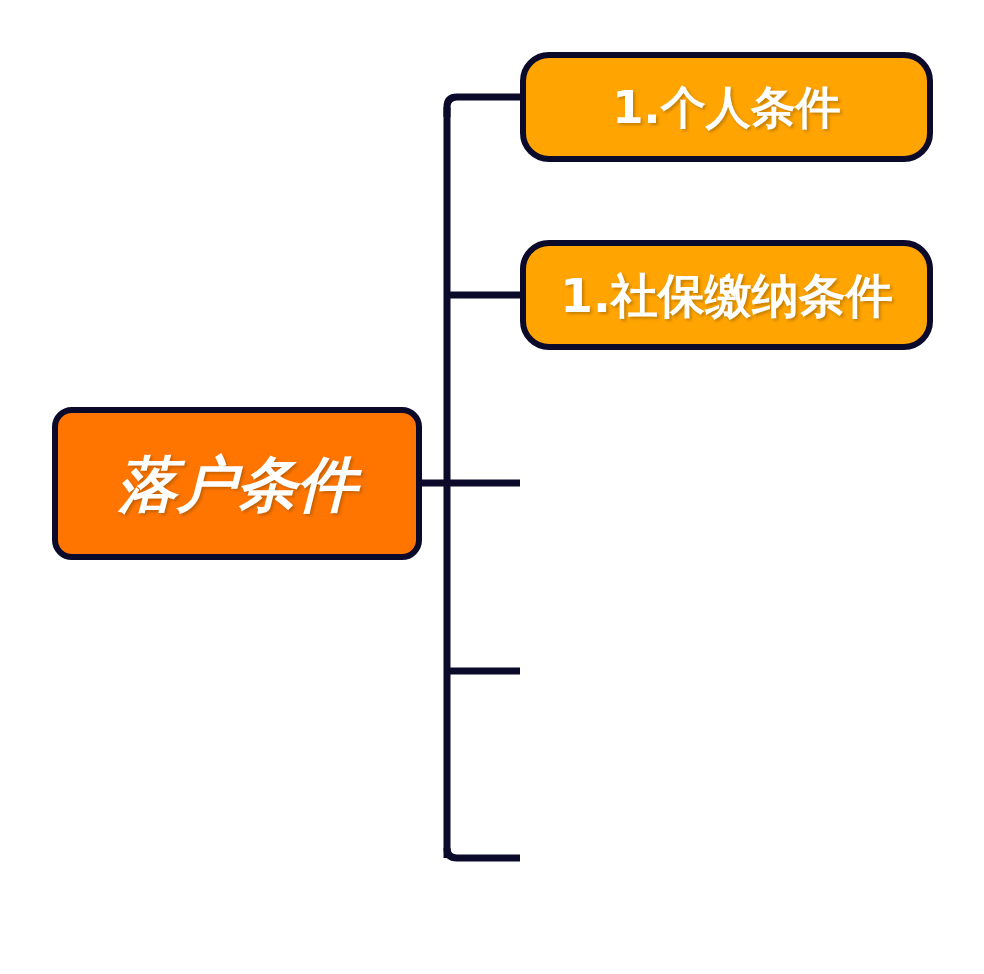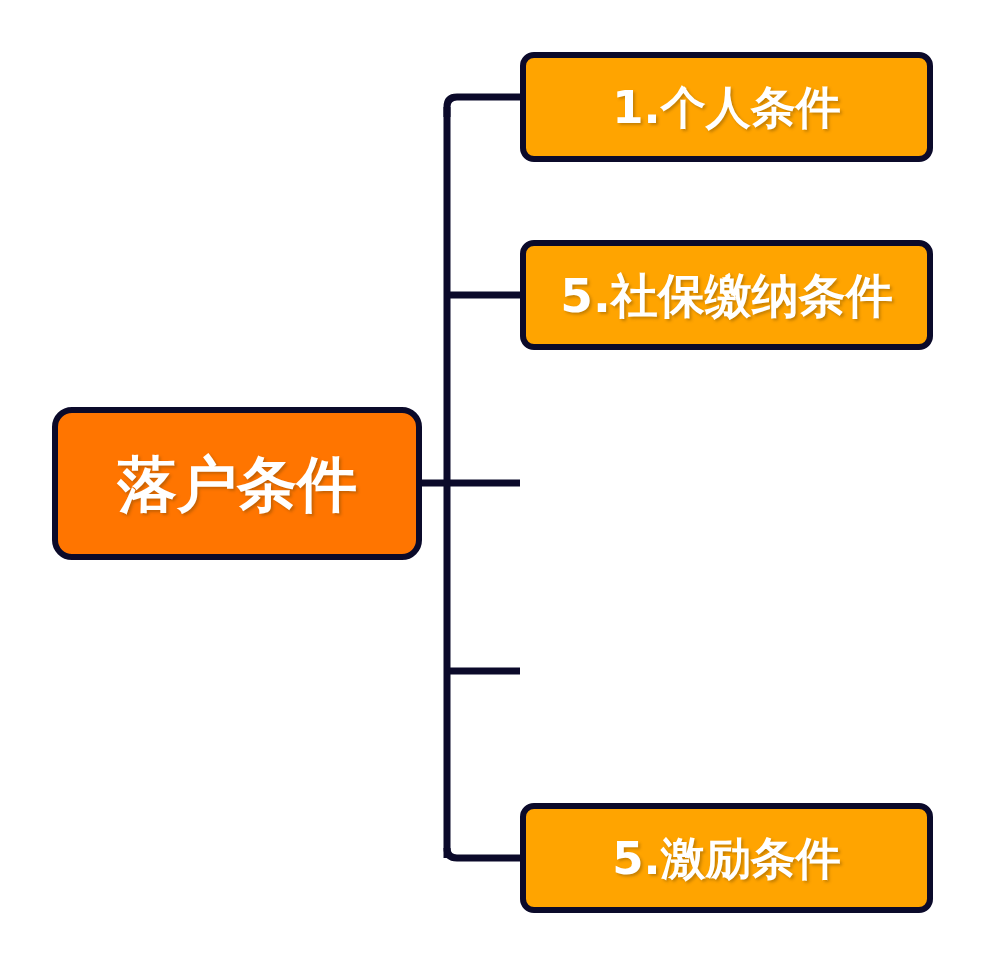--- a/index.html
+++ b/index.html
@@ -25,39 +25,40 @@
     top: 0;
     width: 984px;
     height: 974px;
   }
   .node {
     position: absolute;
     box-sizing: border-box;
     display: flex;
     align-items: center;
     justify-content: center;
-    border-radius: 14px;
+    border-radius: 29px;
     border: 6px solid #0b0a2a;
     z-index: 3;
   }
   .node-label {
     color: #ffffff;
     font-weight: bold;
     line-height: 1;
     white-space: nowrap;
     text-shadow: 2px 2px 3px rgba(90, 60, 10, 0.35);
     letter-spacing: 0px;
   }
   #root-node {
     left: 52px;
     top: 407px;
     width: 370px;
     height: 153px;
     background: #ff7500;
     border-radius: 20px;
+    font-style: italic;
   }
   #root-node .node-label {
     font-size: 60px;
   }
   .child-node {
     left: 520px;
     width: 413px;
     height: 110px;
     background: #ffa400;
   }
@@ -96,22 +97,19 @@
 
   <div class="node" id="root-node">
     <span class="node-label">落户条件</span>
   </div>
 
   <div class="node child-node" id="child-node-0">
     <span class="node-label">1.个人条件</span>
   </div>
 
   <div class="node child-node" id="child-node-1">
-    <span class="node-label">5.社保缴纳条件</span>
+    <span class="node-label">1.社保缴纳条件</span>
   </div>
 
 
 
-  <div class="node child-node" id="child-node-4">
-    <span class="node-label">5.激励条件</span>
-  </div>
 
 </div>
 
 </body></html>

